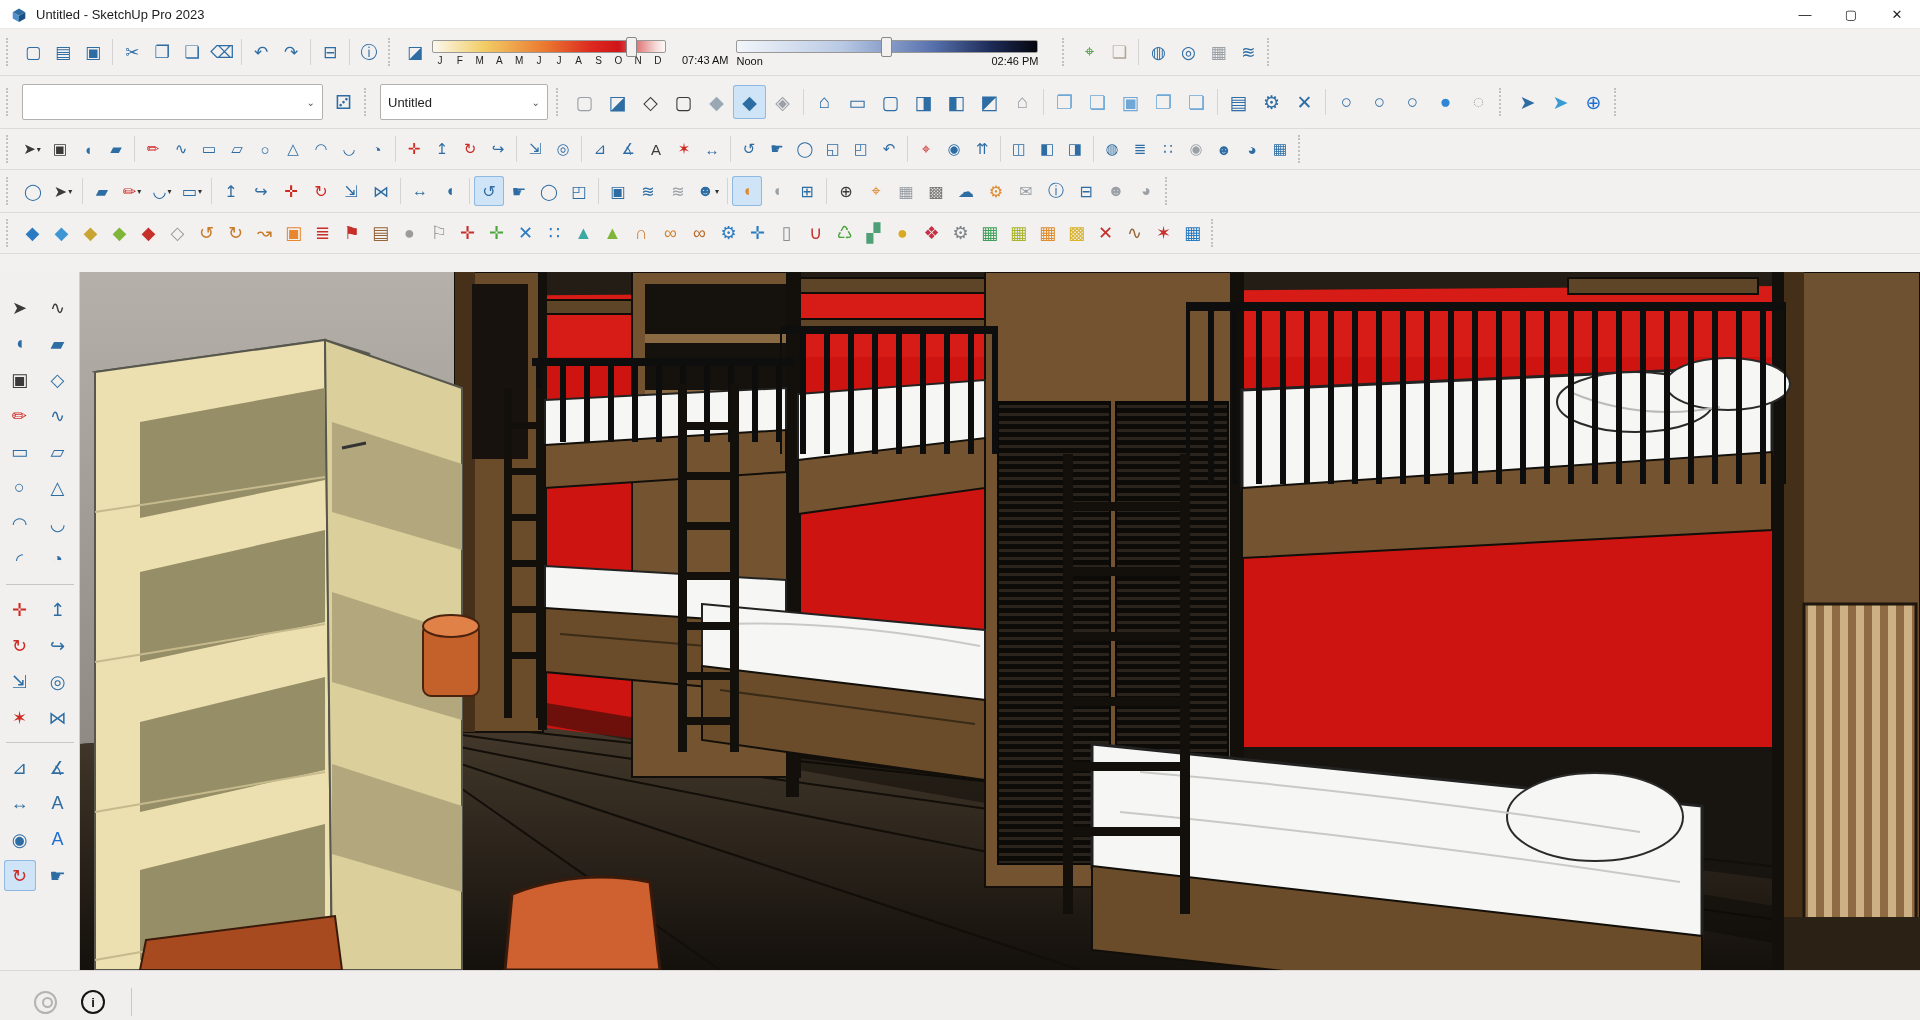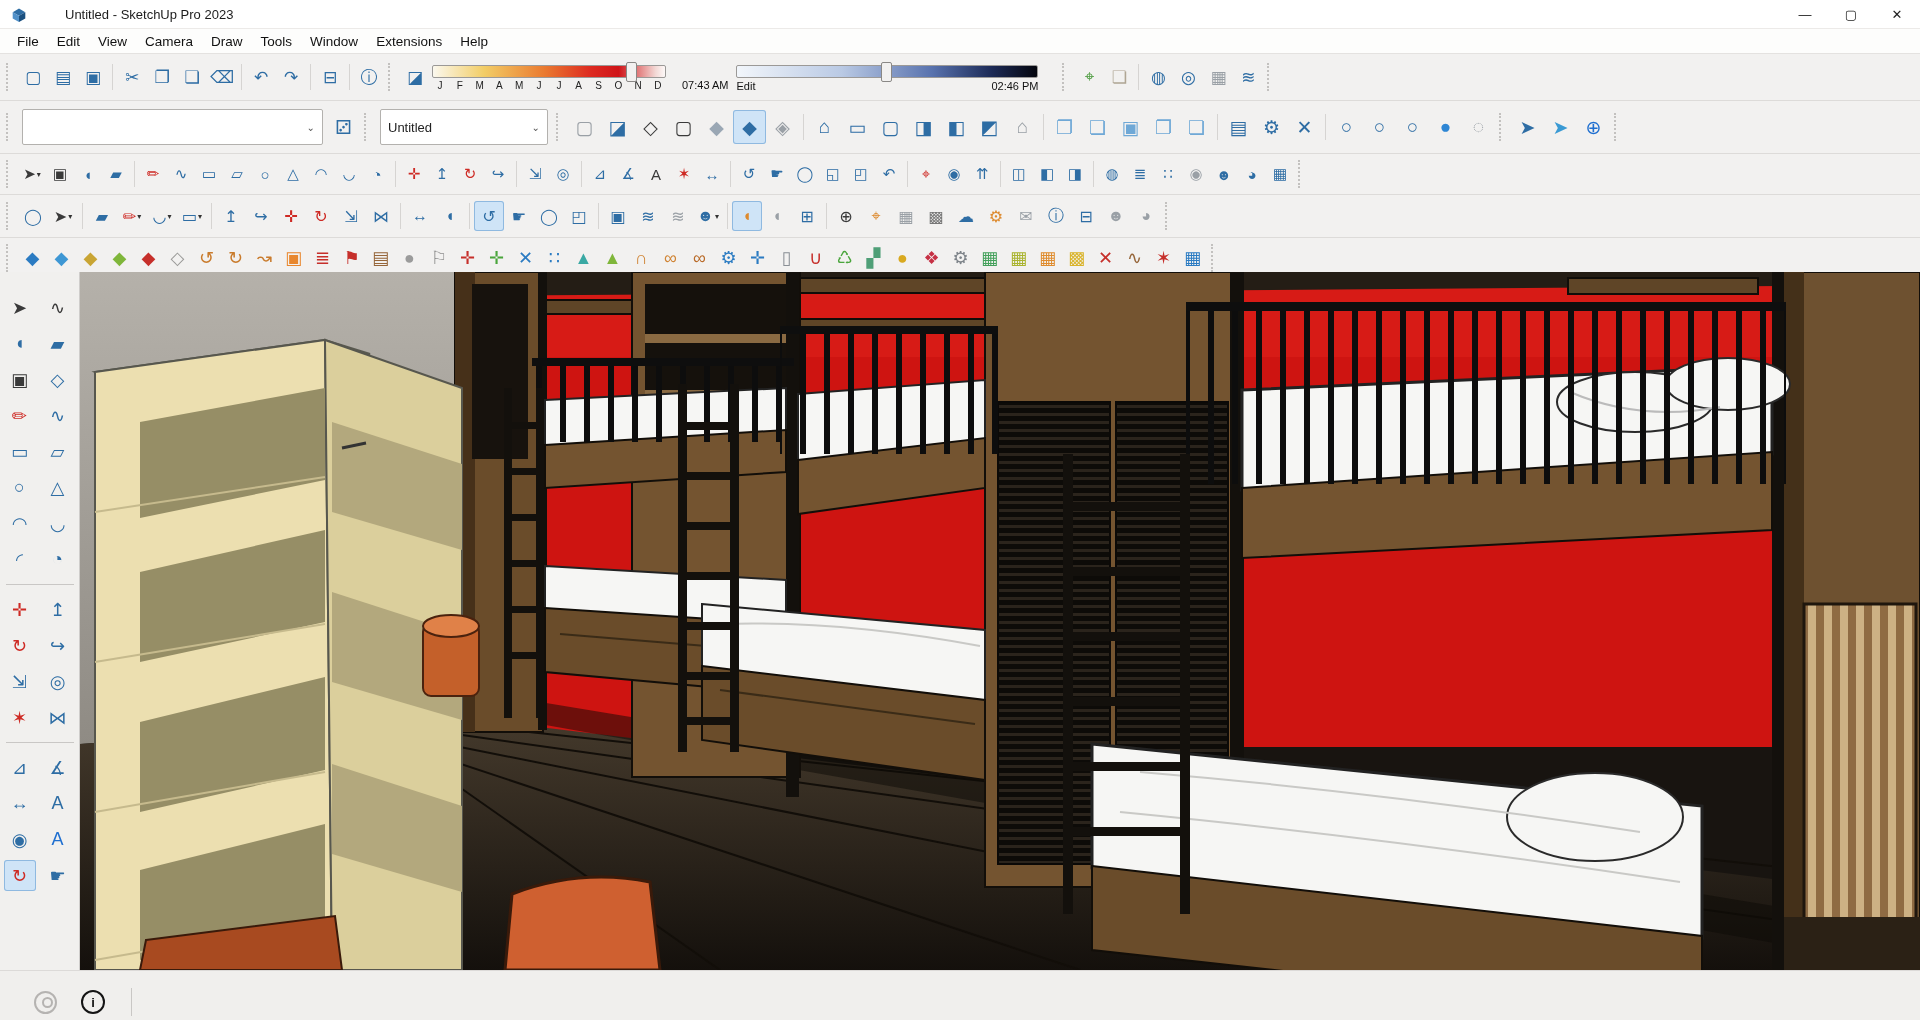--- a/index.html
+++ b/index.html
@@ -2,21 +2,21 @@
 <html style="--red_wall: #ce1411; --red_wall_light: #e2231c; --grey_wall: #a8a49d; --wood: #745430; --wood_dark: #5f4527; --wood_col: #6a4c2a; --metal: #13100c; --mattress: #f6f6f4; --cream: #ecdfb0; --cream_side: #dbcf9c; --cream_top: #f4ebc6; --olive_shadow: #968e66; --olive_side: #b3a87d; --orange: #c4602a; --orange_light: #e08148; --orange_dark: #a84a20; --floor_dark: #14100c; --floor_mid: #453a2c; --ceiling: #241d15; --tambour_light: #cdb184; --tambour_dark: #8f6b43;"><head>
 <meta charset="utf-8">
 <style>
   html,body{margin:0;padding:0;background:#e8e6e4;}
   .app{position:relative;width:1920px;height:1020px;overflow:hidden;
        font-family:"Liberation Sans","DejaVu Sans",sans-serif;background:#f2f1f0;
        -webkit-font-smoothing:antialiased;}
   
   .titlebar{height:28px;background:#ffffff;display:flex;align-items:center;border-bottom:1px solid #eceae8;}
   .tlogo{width:18px;height:18px;margin:0 8px 0 10px;flex:none;}
-  .ttitle{font-size:13px;color:#1c1c1c;margin-left:29px;}
+  .ttitle{font-size:13px;color:#1c1c1c;}
   .wctl{margin-left:auto;display:flex;height:100%;}
   .wbtn{width:46px;height:100%;display:flex;align-items:center;justify-content:center;
         font-size:13px;color:#222;}
   
   .menubar{height:24px;background:#fdfdfc;display:flex;align-items:center;padding-left:8px;border-bottom:1px solid #e4e2e0;}
   .menu-item{font-size:13.5px;color:#111;padding:2px 9px;}
   
   .tb{display:flex;align-items:center;background:#f2f1f0;border-bottom:1px solid #dddbd9;padding:0 2px;white-space:nowrap;overflow:hidden;}
   .rowA{height:46px;} .rowB{height:52px;} .rowC{height:40px;} .rowD{height:42px;} .rowE{height:40px;}
   .tbg{display:flex;align-items:center;}
@@ -82,31 +82,20 @@
       <path d="M17 8 L10 12 L10 19 L17 15 Z" fill="#1b5080"></path>
     </svg>
     <span class="ttitle">Untitled - SketchUp Pro 2023</span>
     <div class="wctl">
       <span class="wbtn">—</span>
       <span class="wbtn">▢</span>
       <span class="wbtn">✕</span>
     </div>
   </div>
 
-  <div class="menubar">
-      <span class="menu-item">File</span>
-      <span class="menu-item">Edit</span>
-      <span class="menu-item">View</span>
-      <span class="menu-item">Camera</span>
-      <span class="menu-item">Draw</span>
-      <span class="menu-item">Tools</span>
-      <span class="menu-item">Window</span>
-      <span class="menu-item">Extensions</span>
-      <span class="menu-item">Help</span>
-    </div>
 
   <div class="tb rowA">
     <span class="tbg">
         <span class="h"></span>
         <span class="icon">
           <b>▢</b>
         </span>
         <span class="icon">
           <b>▤</b>
         </span>
@@ -165,21 +154,21 @@
             <span class="mo">N</span>
             <span class="mo">D</span>
           </div>
       </div>
       <span class="timepre">07:43 AM</span>
       <div class="slider">
         <div class="track time">
             <span class="thumb" style="left:48%"></span>
           </div>
         <div class="tlabels">
-          <span>Edit</span>
+          <span>Noon</span>
           <span>02:46 PM</span>
         </div>
       </div>
     </div>
     <span class="tbg">
         <span class="h"></span>
         <span class="icon">
           <b style="color: rgb(74, 154, 60);">⌖</b>
         </span>
         <span class="icon">

